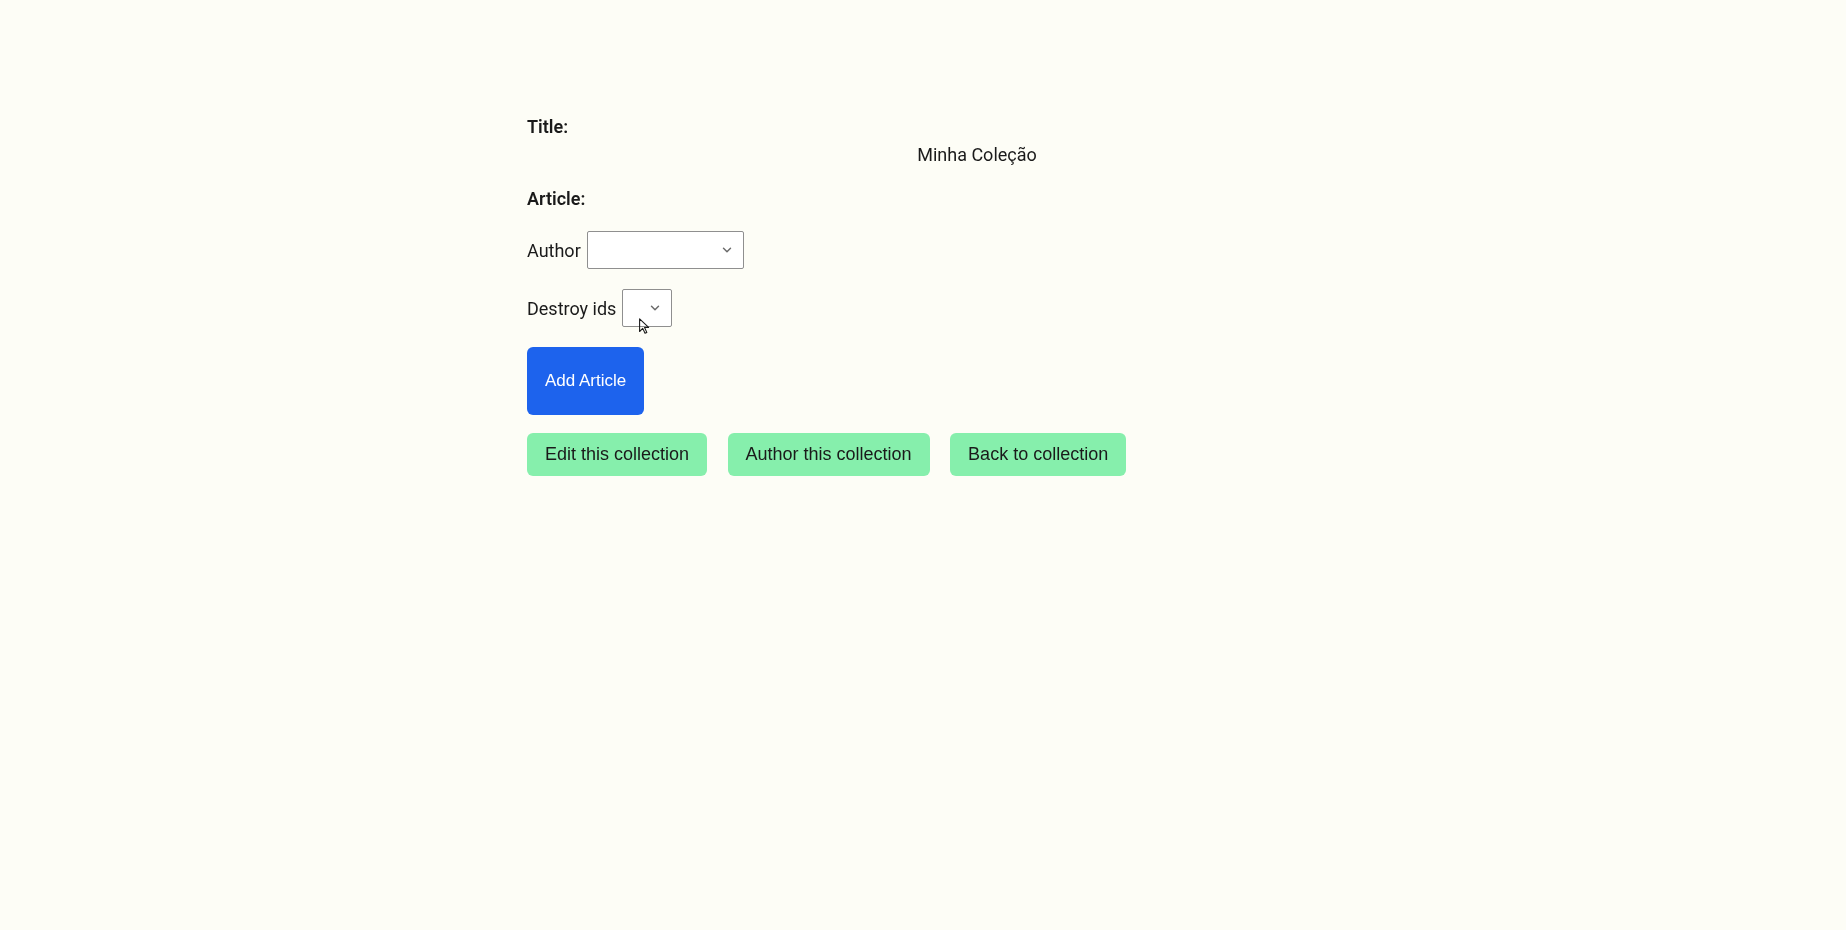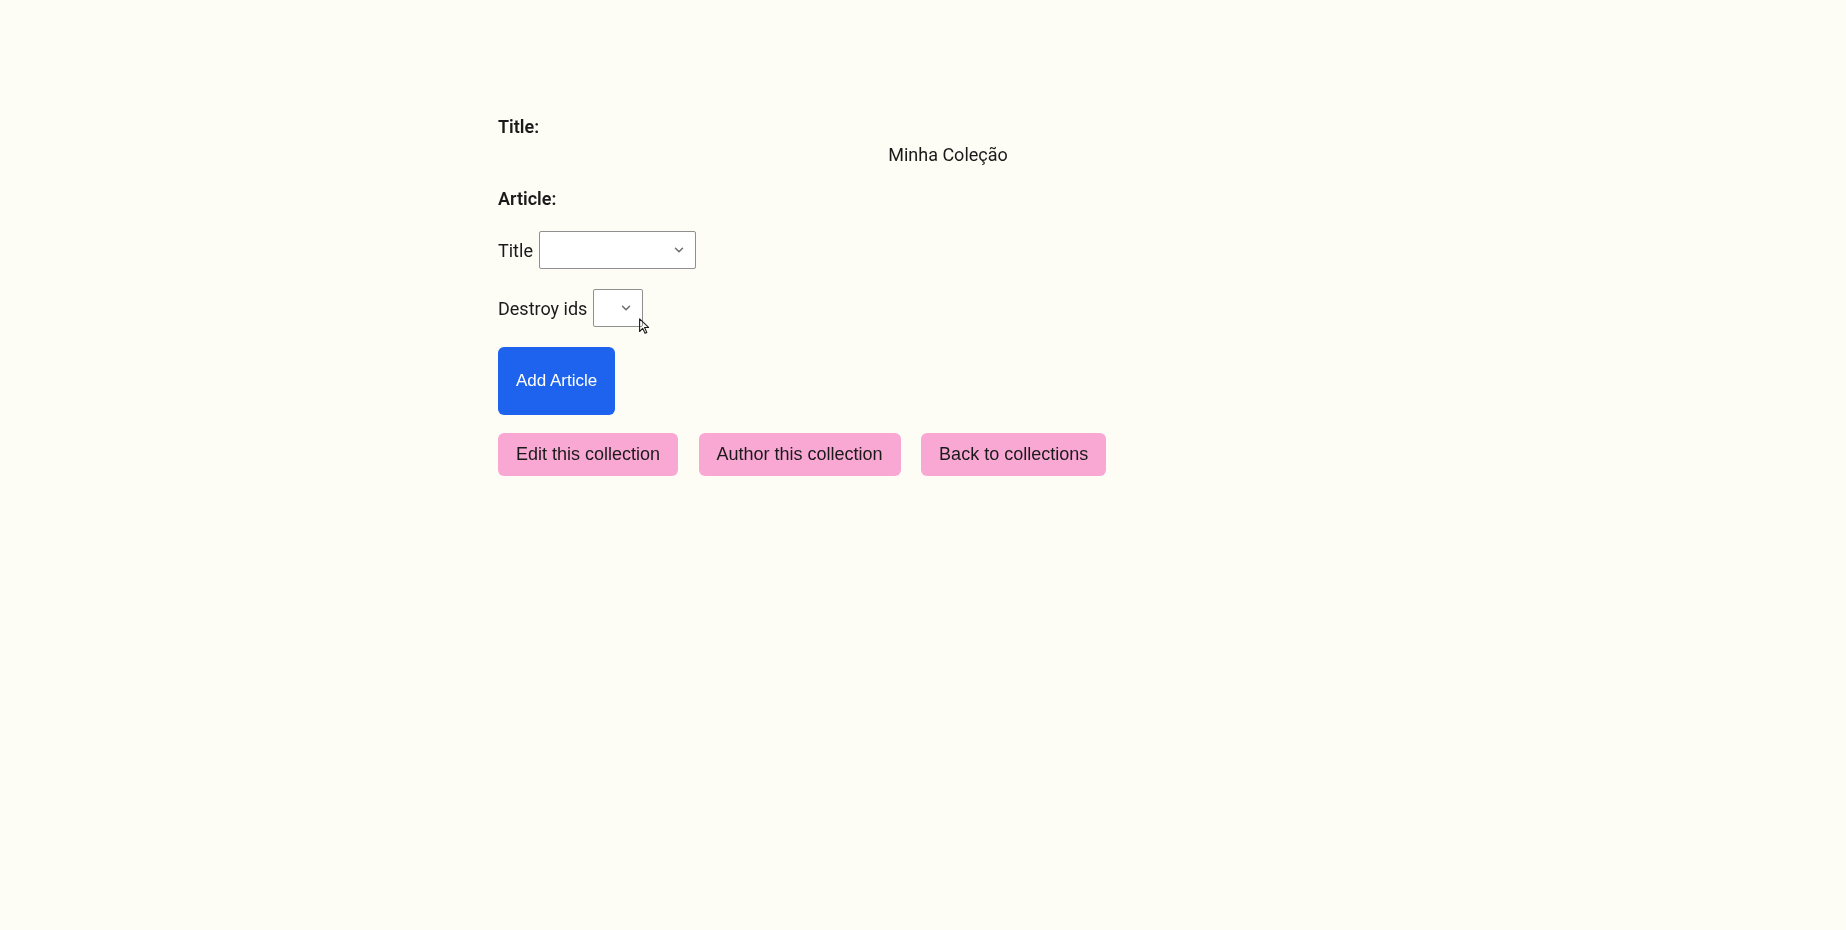--- a/index.html
+++ b/index.html
@@ -11,21 +11,21 @@
       background-color: #fdfdf6;
       font-family: -apple-system, BlinkMacSystemFont, "Segoe UI", Roboto, Helvetica, Arial, sans-serif;
       font-size: 18px;
       color: #1a1a1a;
       width: 1846px;
       height: 930px;
       position: relative;
     }
     .container {
       position: absolute;
-      left: 498px;
+      left: 527px;
       top: 114px;
       width: 900px;
     }
     .field-block {
       margin-bottom: 18px;
     }
     .label {
       font-weight: 600;
       color: #1a1a1a;
       font-size: 18px;
@@ -92,21 +92,21 @@
       padding: 24px 18px;
       font-size: 17px;
       font-weight: 500;
       cursor: pointer;
     }
     .action-row {
       margin-top: 18px;
     }
     .btn-secondary {
       display: inline-block;
-      background-color: #f9a8d4;
+      background-color: #86efac;
       color: #1a1a1a;
       border: none;
       border-radius: 6px;
       padding: 11px 18px;
       font-size: 18px;
       font-weight: 400;
       cursor: pointer;
       margin-right: 16px;
     }
     .cursor-icon {
@@ -126,21 +126,21 @@
   <div class="field-block">
     <div class="label">Title:</div>
     <div class="value">Minha Coleção</div>
   </div>
 
   <div class="field-block">
     <div class="label">Article:</div>
   </div>
 
   <div class="form-row">
-    <span class="form-label">Title</span>
+    <span class="form-label">Author</span>
     <span class="select-wrap select-author">
       <select>
         <option></option>
       </select>
       <svg class="chevron" viewBox="0 0 24 24" fill="none" stroke="currentColor" stroke-width="2.5" stroke-linecap="round" stroke-linejoin="round">
         <polyline points="6 9 12 15 18 9"></polyline>
       </svg>
     </span>
   </div>
 
@@ -156,20 +156,20 @@
     </span>
   </div>
 
   <div>
     <button class="btn-primary">Add Article</button>
   </div>
 
   <div class="action-row">
     <button class="btn-secondary">Edit this collection</button>
     <button class="btn-secondary">Author this collection</button>
-    <button class="btn-secondary">Back to collections</button>
+    <button class="btn-secondary">Back to collection</button>
   </div>
 
 </div>
 
 <svg class="cursor-icon" viewBox="0 0 14 20">
   <path d="M1 1 L1 15 L4.5 11.5 L7 17 L9 16 L6.5 10.5 L11 10.5 Z" fill="none" stroke="#1a1a1a" stroke-width="1.2" stroke-linejoin="round"></path>
 </svg>
 
 </body></html>

